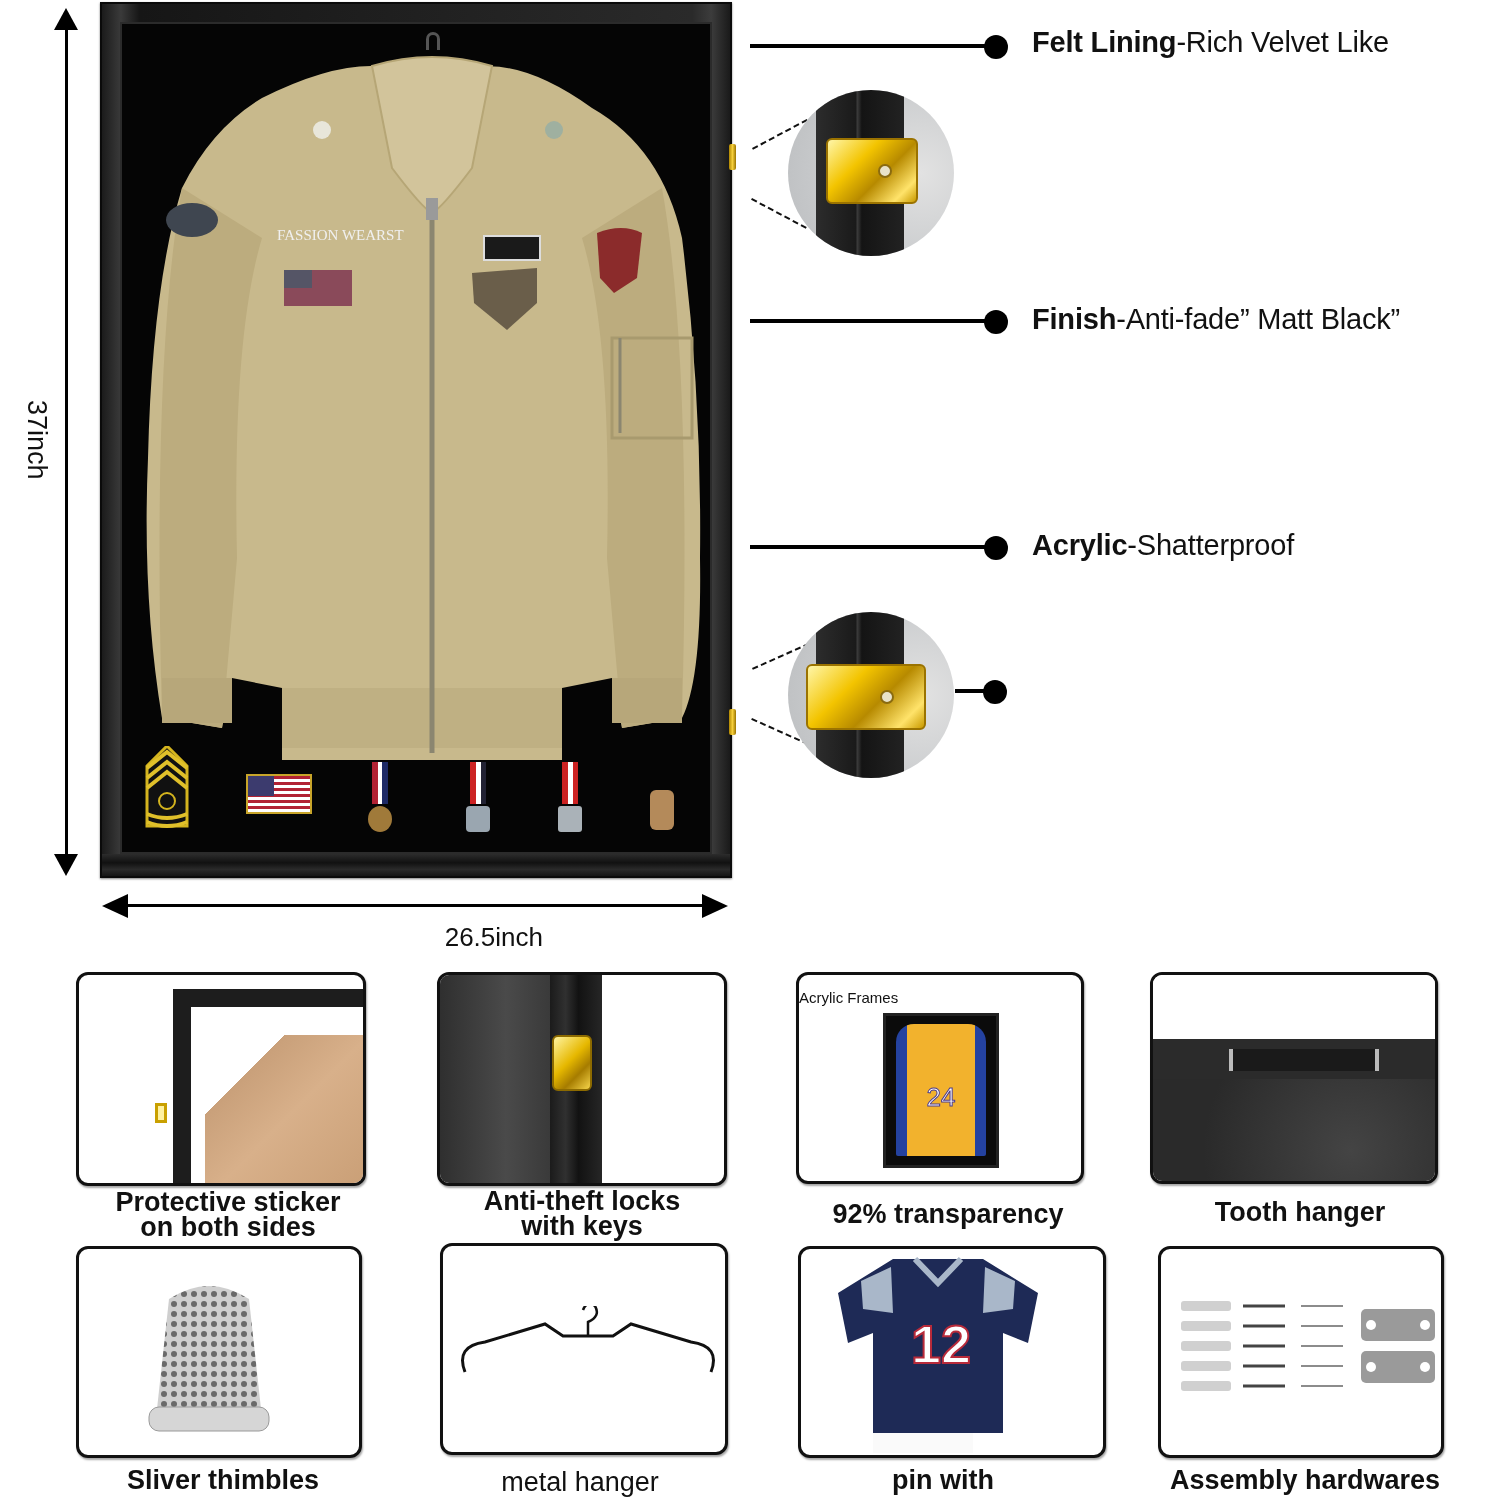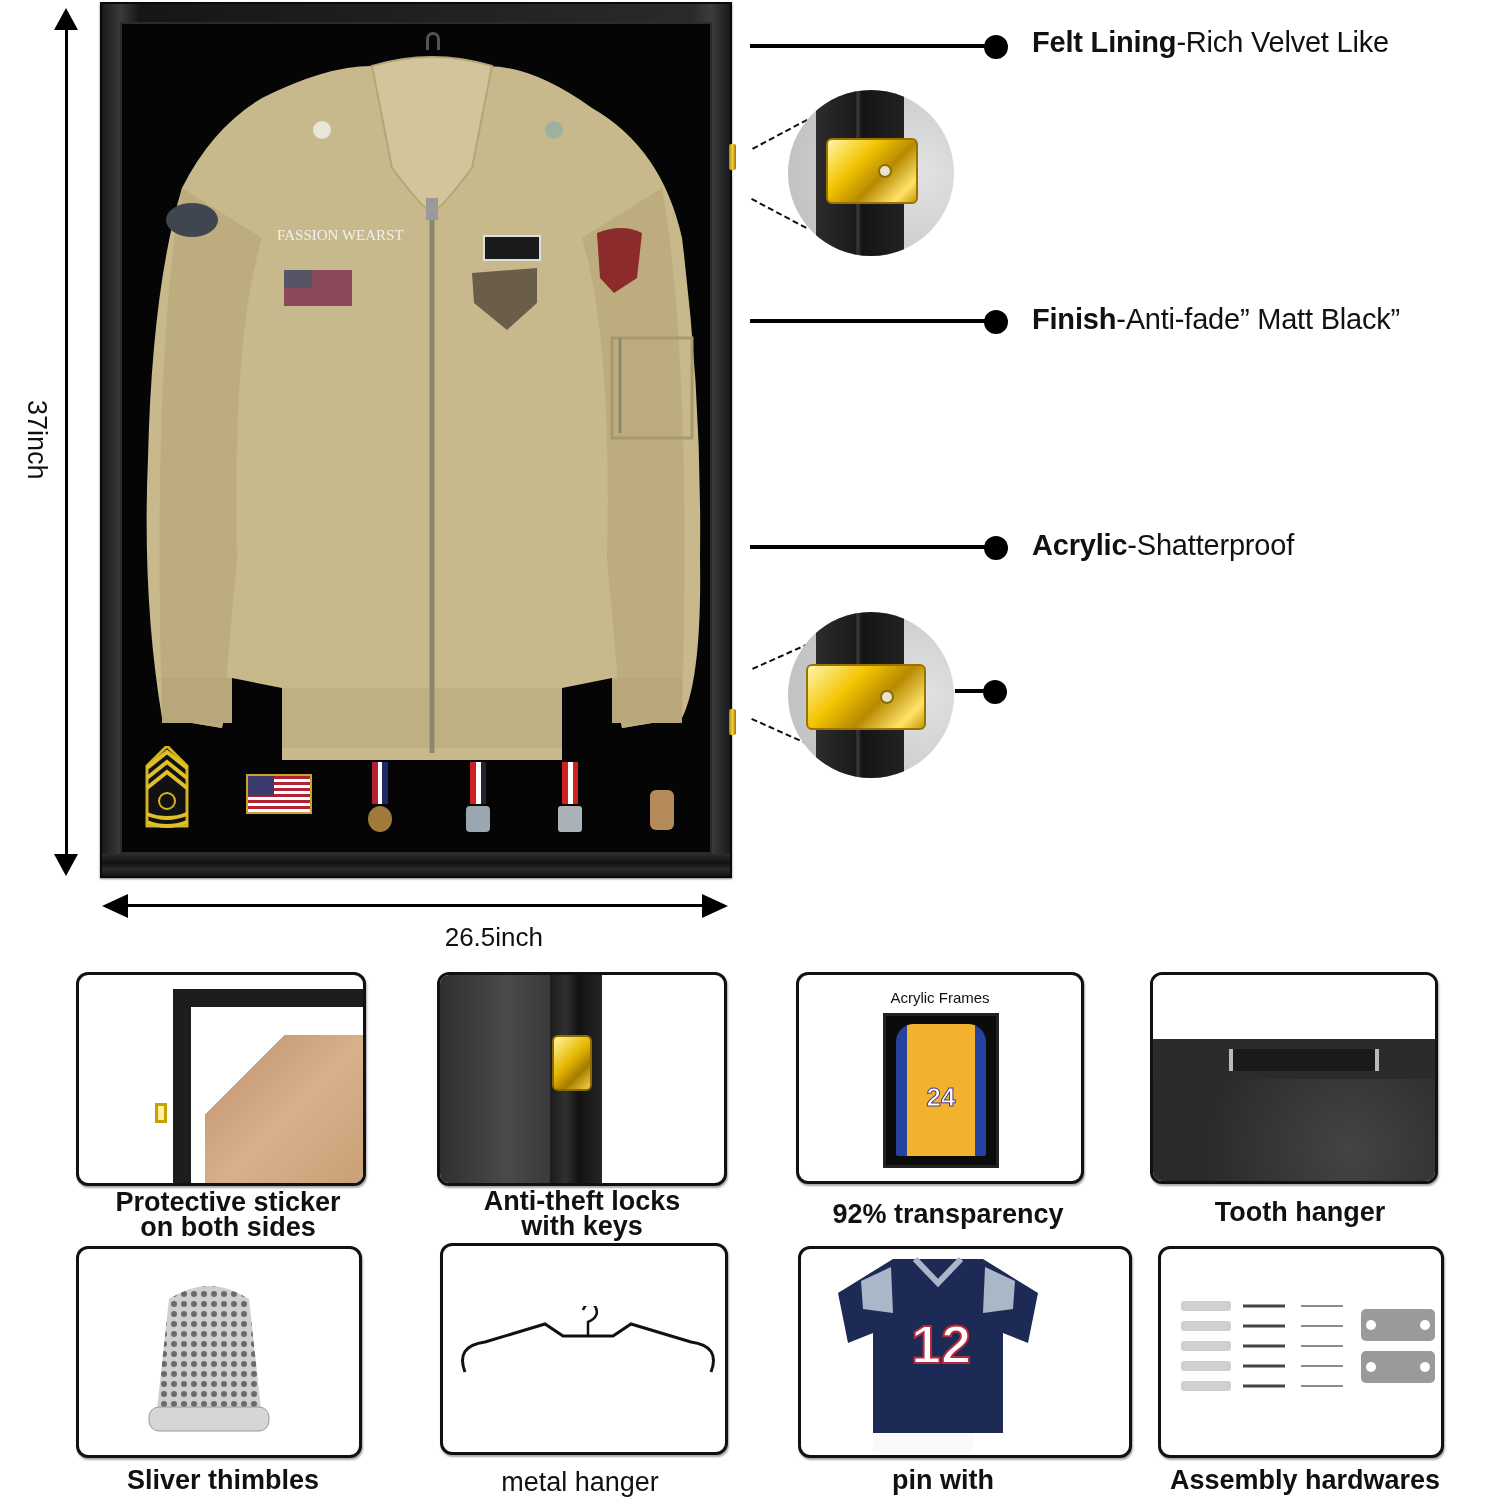--- a/index.html
+++ b/index.html
@@ -71,25 +71,25 @@
   .c1-frame { position: absolute; left: 94px; top: 14px; width: 220px; height: 260px; border-left: 18px solid #1d1d1d; border-top: 18px solid #1d1d1d; }
   .c1-board { position: absolute; left: 126px; top: 60px; width: 170px; height: 160px;
     background: linear-gradient(135deg, transparent 0 24%, #c9a07a 24%, #d8b08a 50%, #c89d74 100%); }
   .c1-latch { position: absolute; left: 76px; top: 128px; width: 12px; height: 20px; border: 3px solid #c9a000; background: #fff1a0; }
 
   .c2-glass { position: absolute; left: 0; top: 0; width: 110px; height: 100%; background: linear-gradient(90deg, #2f2f2f, #4a4a4a 60%, #3a3a3a); }
   .c2-post { position: absolute; left: 110px; top: 0; width: 52px; height: 100%; background: linear-gradient(90deg, #1b1b1b, #303030 30%, #121212 55%, #262626); }
   .c2-lock { position: absolute; left: 112px; top: 60px; width: 40px; height: 56px; border-radius: 6px;
     background: linear-gradient(135deg, #fff4a0, #e6b800 45%, #a67c00 70%, #f5d44a); border: 2px solid #8c6a00; }
 
-  .c3-title { position: absolute; left: 0; right: 0; top: 14px; text-align: center; font-size: 15px; }
+  .c3-title { position: absolute; left: 0; right: 0; top: 14px; text-align: left; font-size: 15px; }
   .c3-frame { position: absolute; left: 84px; top: 38px; width: 116px; height: 155px; background: #0b0b0b; border: 3px solid #222; }
   .c3-jersey { position: absolute; left: 10px; top: 8px; width: 90px; height: 132px; border-radius: 18px 18px 2px 2px;
     background: linear-gradient(90deg, #2442a0 0 12%, #f2b22d 12% 88%, #2442a0 88%); }
-  .c3-num { position: absolute; left: 0; right: 0; top: 58px; text-align: center; font-size: 26px; font-weight: bold; color: #fff; -webkit-text-stroke: 1px #4a3a8a; }
+  .c3-num { position: absolute; left: 0; right: 0; top: 58px; text-align: center; font-size: 26px; font-weight: normal; color: #fff; -webkit-text-stroke: 1px #4a3a8a; }
 
   .c4-wall { position: absolute; left: 0; top: 0; width: 100%; height: 64px; background: #fff; }
   .c4-rail { position: absolute; left: 0; top: 64px; width: 100%; height: 40px; background: #2b2b2b; }
   .c4-board { position: absolute; left: 0; top: 104px; width: 100%; bottom: 0; background: radial-gradient(circle at 70% 70%, #444, #2a2a2a 70%); }
   .c4-tooth { position: absolute; left: 76px; top: 74px; width: 150px; height: 22px; background: #1a1a1a; border-left: 4px solid #bbb; border-right: 4px solid #bbb; }
 
   .c5-thimble { position: absolute; left: 60px; top: 30px; width: 140px; height: 160px; }
   .c6-hanger { position: absolute; left: 12px; top: 60px; width: 264px; height: 80px; }
   .c7-jersey { position: absolute; left: 32px; top: 4px; width: 210px; height: 200px; }
   .c8-parts { position: absolute; left: 16px; top: 50px; width: 260px; height: 110px; }
@@ -277,21 +277,21 @@
 <div class="card-label" style="left:76px; top:1468px; width:294px">Sliver thimbles</div>
 
 <div class="card" style="left:440px; top:1243px; width:288px; height:212px">
   <svg class="c6-hanger" viewBox="0 0 264 80">
     <path d="M10 66 Q0 40 30 36 L90 18 L108 30 L158 30 L176 18 L236 36 Q266 40 256 66" stroke="#111" stroke-width="3" fill="none"></path>
     <path d="M133 30 L133 16 Q146 10 140 0 Q132 -6 128 4" stroke="#111" stroke-width="2.5" fill="none"></path>
   </svg>
 </div>
 <div class="card-label" style="left:440px; top:1470px; width:280px; font-weight:normal">metal hanger</div>
 
-<div class="card" style="left:798px; top:1246px; width:334px; height:212px">
+<div class="card" style="left:798px; top:1246px; width:308px; height:212px">
   <svg class="c7-jersey" viewBox="0 0 210 200">
     <path d="M60 6 L150 6 L205 40 L195 90 L170 80 L170 180 L40 180 L40 80 L15 90 L5 40 Z" fill="#1e2a56"></path>
     <path d="M28 28 L58 14 L60 60 L30 56 Z M182 28 L152 14 L150 60 L180 56 Z" fill="#a9b7c9"></path>
     <path d="M82 6 L105 30 L128 6" stroke="#a9b7c9" stroke-width="6" fill="none"></path>
     <text x="78" y="110" font-size="54" font-weight="bold" font-family="Liberation Sans, sans-serif" fill="#fff" stroke="#b82a3a" stroke-width="2">12</text>
     <rect x="40" y="180" width="100" height="20" fill="#fafafa"></rect>
   </svg>
 </div>
 <div class="card-label" style="left:798px; top:1468px; width:290px">pin with</div>
 

